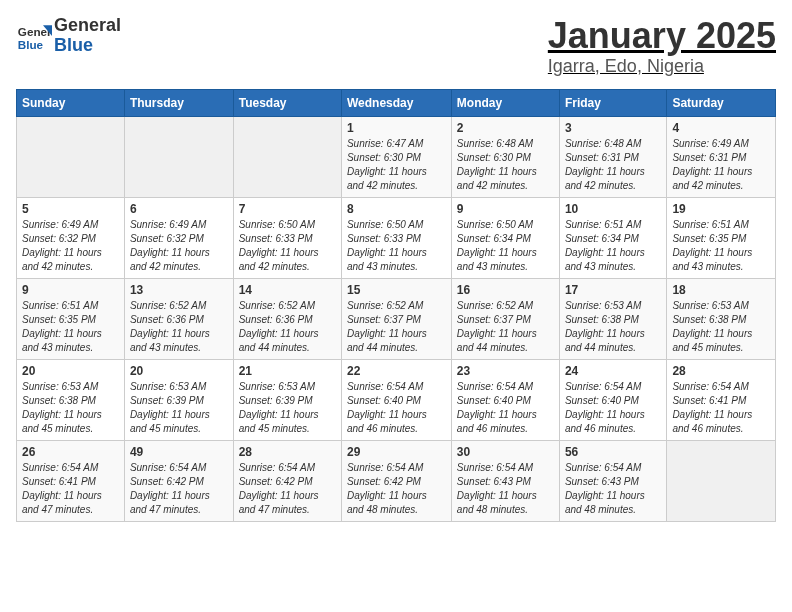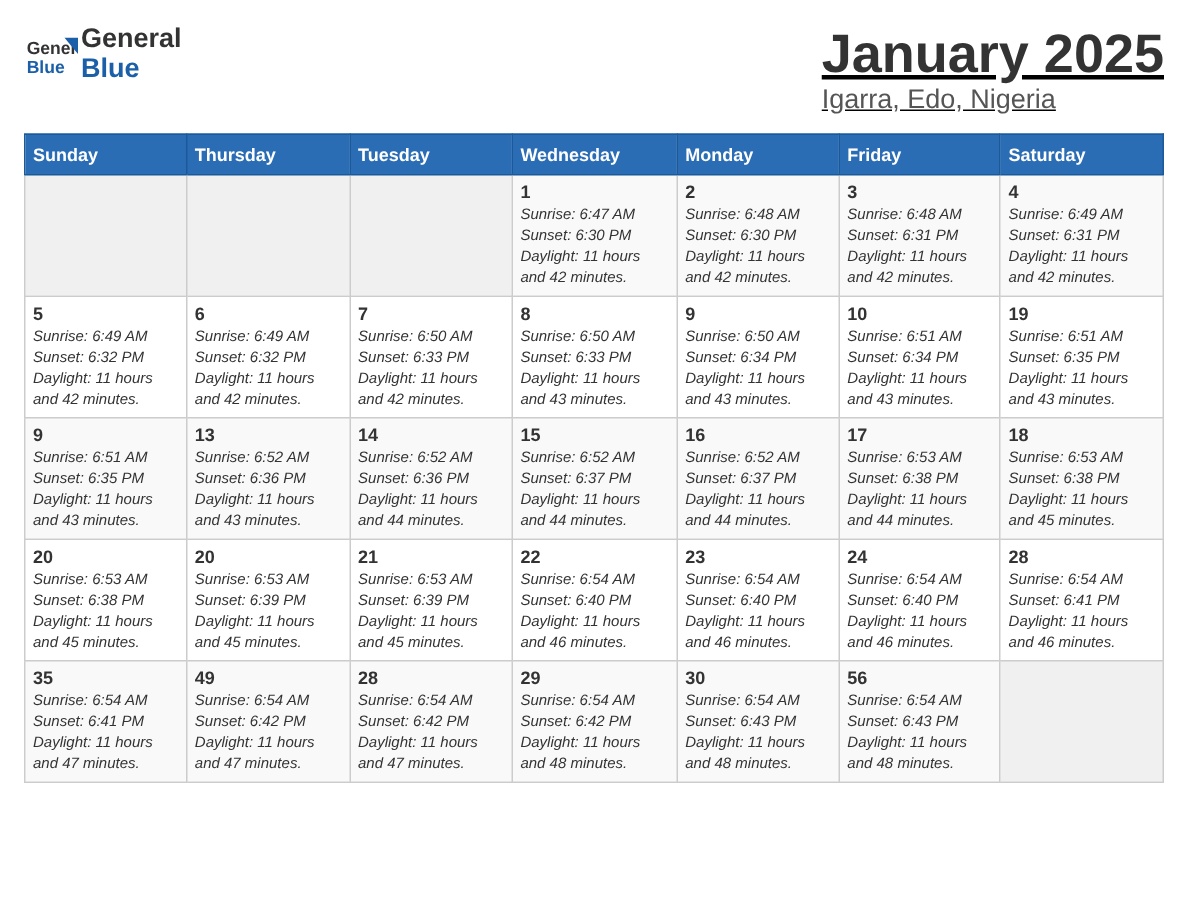--- a/index.html
+++ b/index.html
@@ -280,21 +280,21 @@
         </td>
         <td>
           <span class="day-num">28</span>
           <div class="day-info" style="white-space: pre-line;">Sunrise: 6:54 AM
 Sunset: 6:41 PM
 Daylight: 11 hours and 46 minutes.</div>
         </td>
       </tr>
       <tr>
         <td>
-          <span class="day-num">35</span>
+          <span class="day-num">26</span>
           <div class="day-info" style="white-space: pre-line;">Sunrise: 6:54 AM
 Sunset: 6:41 PM
 Daylight: 11 hours and 47 minutes.</div>
         </td>
         <td>
           <span class="day-num">49</span>
           <div class="day-info" style="white-space: pre-line;">Sunrise: 6:54 AM
 Sunset: 6:42 PM
 Daylight: 11 hours and 47 minutes.</div>
         </td>

